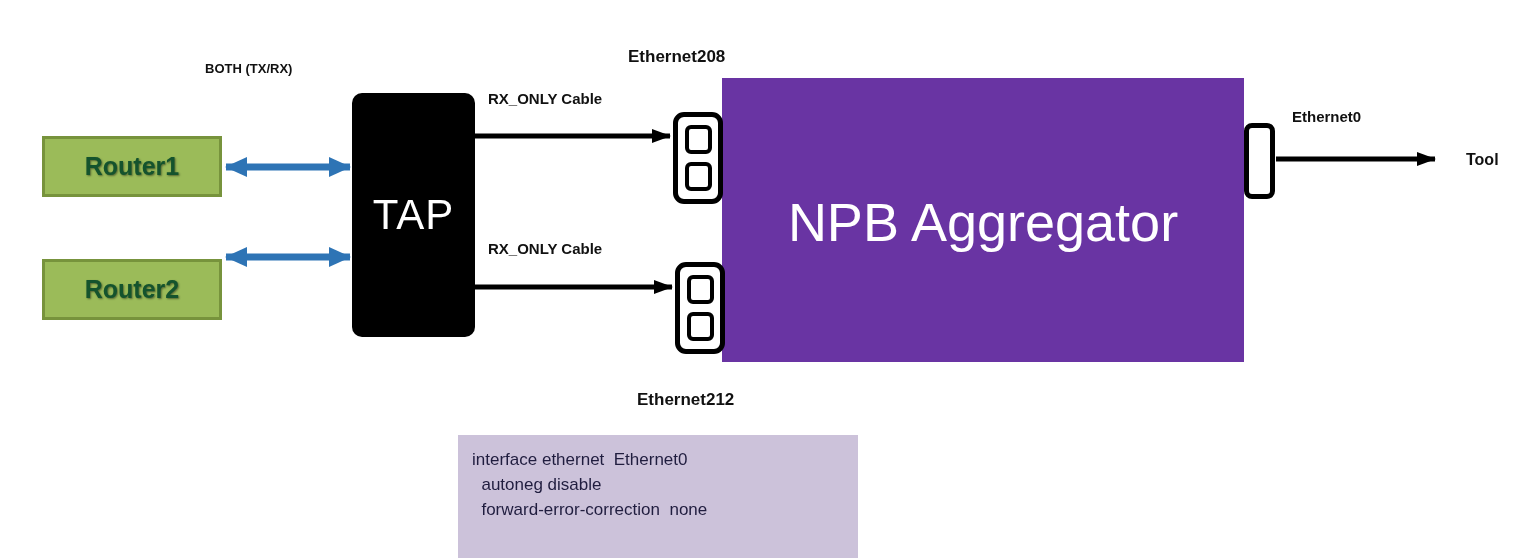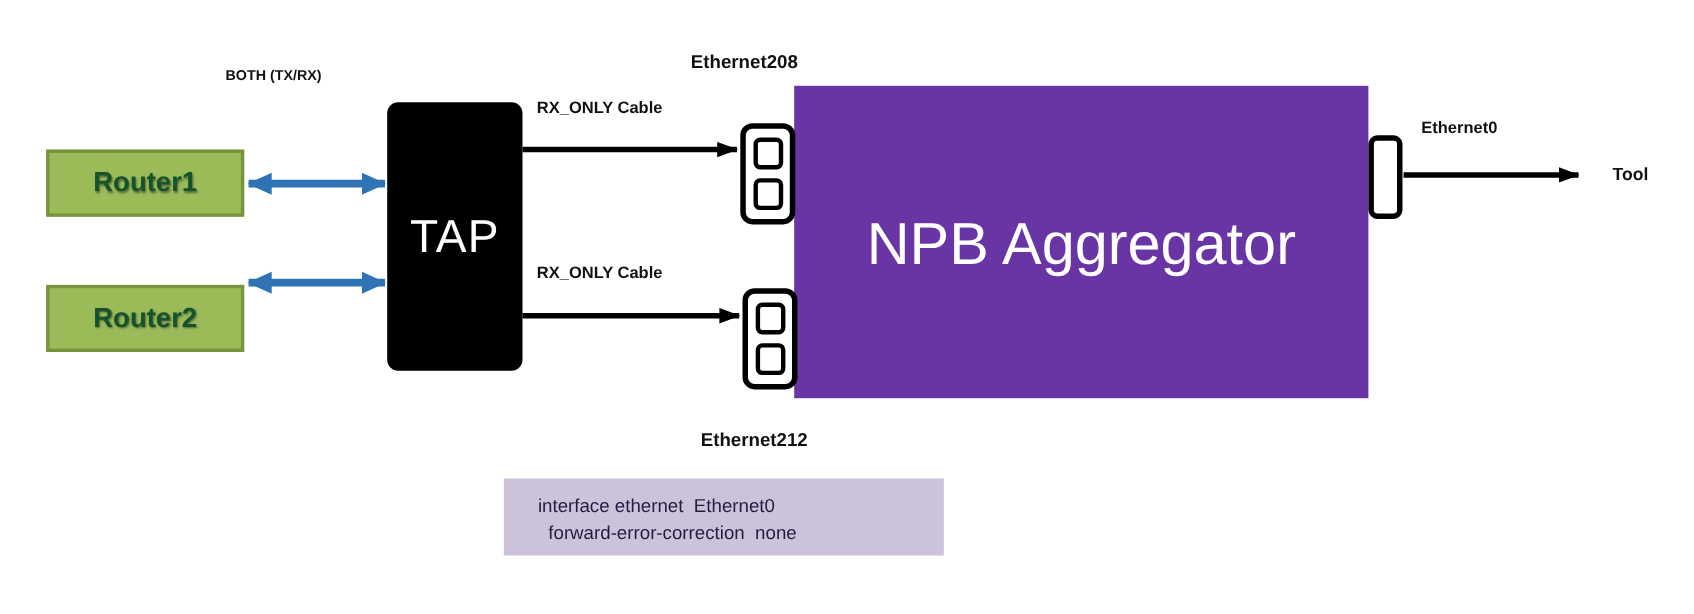--- a/index.html
+++ b/index.html
@@ -37,23 +37,23 @@
   }
   .port-cell{
     width:27px;height:29px;background:#fff;border:4px solid #000;
     border-radius:6px;box-sizing:border-box;
   }
   .port-small{
     position:absolute;left:1244px;top:123px;width:31px;height:76px;
     background:#fff;border:5px solid #000;border-radius:8px;box-sizing:border-box;
   }
   .config{
-    position:absolute;left:458px;top:435px;width:400px;height:70px;
+    position:absolute;left:458px;top:435px;width:400px;height:123px;
     background:var(--config-fill);color:var(--config-text);
-    font-size:17px;line-height:25px;padding:12px 0 0 31px;box-sizing:border-box;
+    font-size:17px;line-height:25px;padding:12px 0 0 14px;box-sizing:border-box;
   }
   .config div{white-space:pre;}
   svg.connectors{position:absolute;left:0;top:0;pointer-events:none;}
 </style>
 </head>
 <body>
 
 <div id="canvas">
 
   <div class="npb">
@@ -101,16 +101,17 @@
   <div class="lbl" style="left:205px;top:61px;font-size:13px;">BOTH (TX/RX)</div>
   <div class="lbl" style="left:488px;top:90px;font-size:15px;">RX_ONLY Cable</div>
   <div class="lbl" style="left:488px;top:240px;font-size:15px;">RX_ONLY Cable</div>
   <div class="lbl" style="left:628px;top:47px;font-size:17px;">Ethernet208</div>
   <div class="lbl" style="left:637px;top:390px;font-size:17px;text-align:center;">Ethernet212</div>
   <div class="lbl" style="left:1292px;top:108px;font-size:15px;">Ethernet0</div>
   <div class="lbl" style="left:1466px;top:150px;font-size:16px;">Tool</div>
 
   <div class="config">
     <div>interface ethernet  Ethernet0</div>
+    <div>  autoneg disable</div>
     <div>  forward-error-correction  none</div>
   </div>
 
 </div>
 
 </body></html>

